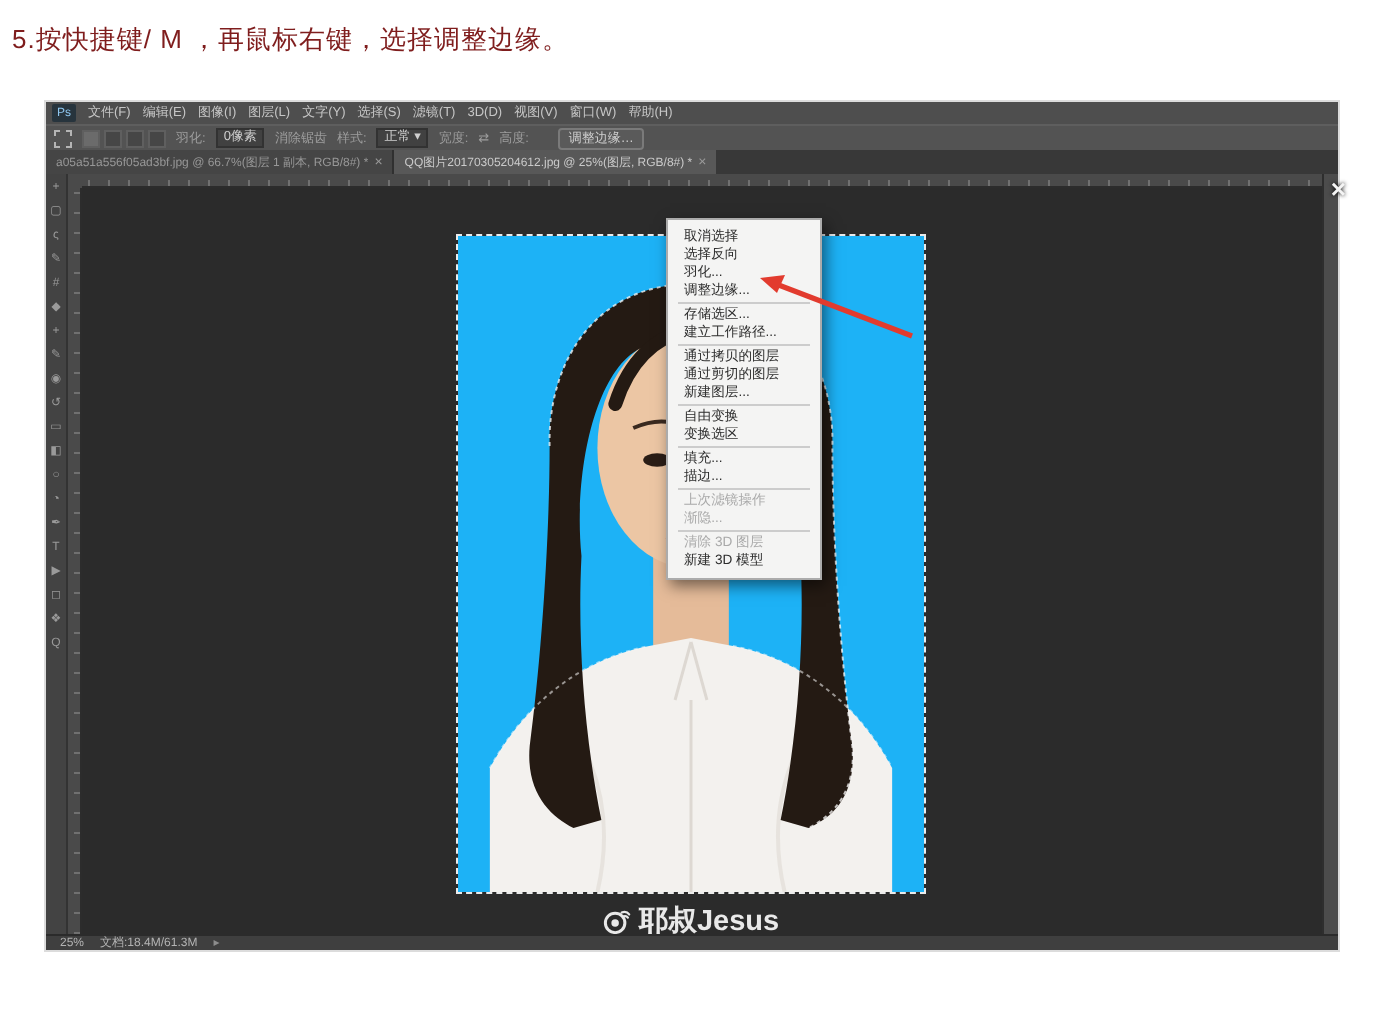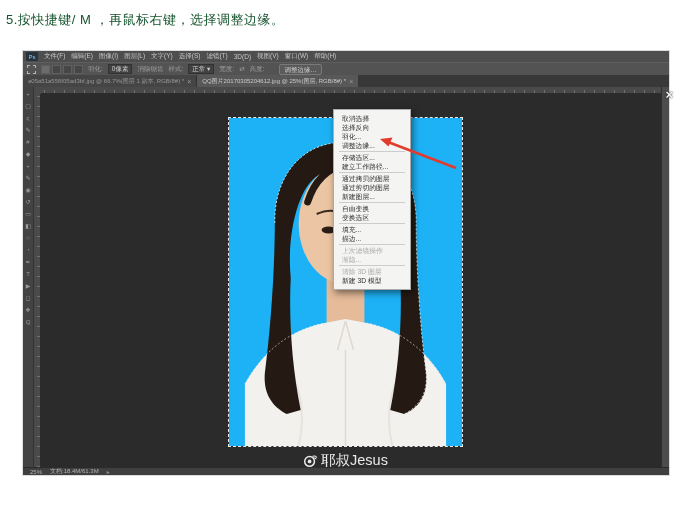--- a/index.html
+++ b/index.html
@@ -1,18 +1,18 @@
 <!DOCTYPE html>
 <html><head>
 <meta charset="utf-8">
 <style>
   html,body{margin:0;padding:0;}
   .page{position:relative;width:690px;height:515px;background:#ffffff;overflow:hidden;
         font-family:"Liberation Sans","DejaVu Sans",sans-serif;}
-  .heading{position:absolute;left:6px;top:11px;font-size:13px;color:#14532d;letter-spacing:.5px;}
+  .heading{position:absolute;left:6px;top:11px;font-size:13px;color:#7f1d1d;letter-spacing:.5px;}
 
   
   .shot{position:absolute;left:22px;top:50px;width:646px;height:424px;background:#2b2b2b;
         border:1px solid #dcdcdc;box-sizing:content-box;}
 
   
   .menubar{position:absolute;left:0;top:0;right:0;height:11px;background:#4e4e4e;
            display:flex;align-items:center;gap:6px;padding-left:3px;font-size:6.5px;color:#c6c6c6;overflow:hidden;}
   .ps-logo{flex:0 0 auto;width:12px;height:9px;background:#27343d;color:#8ec6ef;font-size:6px;
            display:flex;align-items:center;justify-content:center;border-radius:1px;}
@@ -47,21 +47,21 @@
   .tool{width:9px;height:9px;font-size:6px;line-height:9px;text-align:center;color:#9a9a9a;}
   .canvas{position:absolute;left:18px;top:43px;right:8px;bottom:8px;background:#2b2b2b;}
   .vscroll{position:absolute;right:0;top:36px;width:8px;bottom:8px;background:#4c4c4c;border-left:1px solid #2e2e2e;box-sizing:border-box;}
   .close-x{position:absolute;right:-4px;top:36px;color:#f4f4f4;font-size:13px;font-weight:bold;z-index:40;text-shadow:0 0 2px #000;}
 
   
   .photo{position:absolute;left:206px;top:67px;width:233px;height:328px;z-index:5;}
   .photo svg{display:block;width:100%;height:100%;}
   .ants{position:absolute;inset:0;outline:1px dashed rgba(252,252,252,.92);pointer-events:none;}
   .watermark{position:absolute;left:206px;top:399px;width:233px;height:20px;z-index:6;
-      display:flex;align-items:center;justify-content:center;gap:3px;color:#e9e9e9;font-size:14.5px;}
+      display:flex;align-items:center;justify-content:center;gap:3px;color:#e9e9e9;font-size:14.5px;font-weight:bold;}
   .wm-eye{width:15px;height:15px;}
 
   
   .ctx{position:absolute;left:310px;top:58px;width:78px;background:#f4f4f3;border:1px solid #ababab;
        box-shadow:2px 3px 7px rgba(0,0,0,.5);padding:4px 0;z-index:20;box-sizing:border-box;}
   .ctx-item{height:9px;line-height:9px;font-size:6.8px;color:#2d2d2d;padding-left:8px;white-space:nowrap;}
   .ctx-item.disabled{color:#a9a9a9;}
   .ctx-sep{height:1px;background:#cccccc;margin:1px 5px;}
 
   

